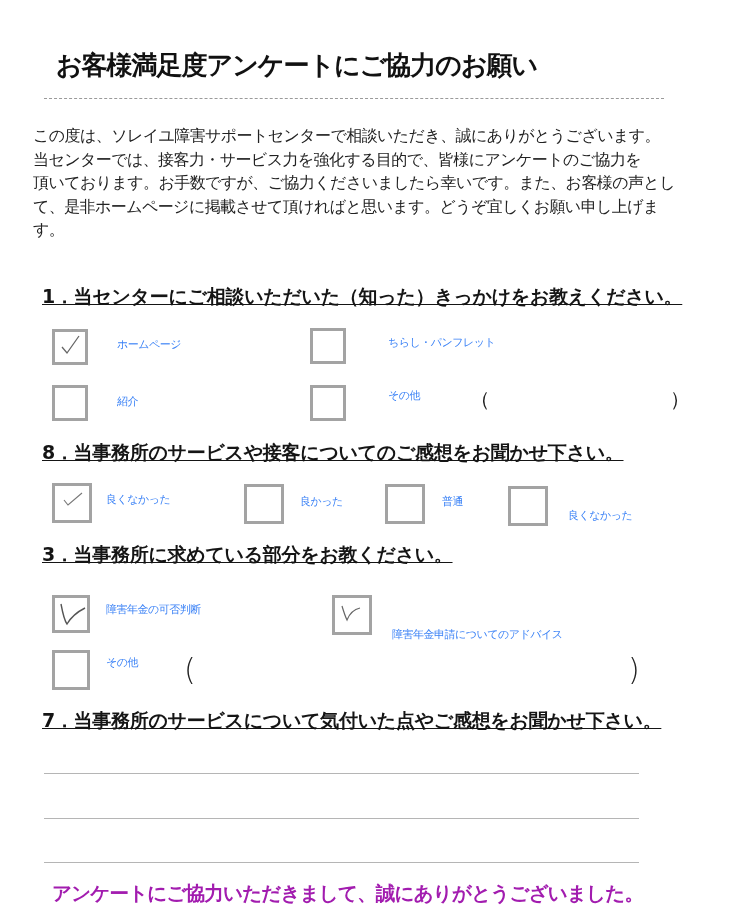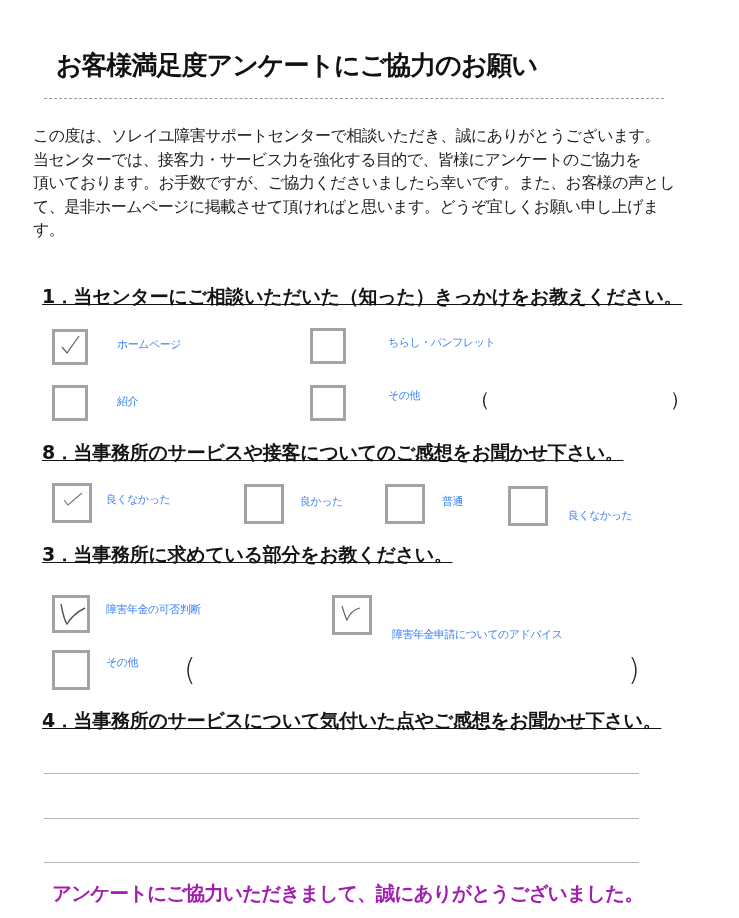--- a/index.html
+++ b/index.html
@@ -107,19 +107,19 @@
     </svg>
 </div>
 <div class="abs lbl" style="left:392px; top:606px;margin-top:21px;">障害年金申請についてのアドバイス</div>
 
 <div class="abs cb" style="left:52px; top:650px; width:38px; height:40px;"></div>
 <div class="abs lbl" style="left:106px; top:655px;">その他</div>
 <div class="abs paren-big" style="left:184px; top:652px;">(</div>
 <div class="abs" style="left:200px; top:655px; width:420px; height:34px;"></div>
 <div class="abs paren-big" style="left:628px; top:652px;">)</div>
 
-<div class="abs q" style="top:708px;">4．当事務所のサービスについて気付いた点やご感想をお聞かせ下さい。</div>
+<div class="abs q" style="top:708px;">7．当事務所のサービスについて気付いた点やご感想をお聞かせ下さい。</div>
 
 <div class="abs line" style="top:773px;"></div>
 <div class="abs line" style="top:818px;"></div>
 <div class="abs line" style="top:862px;"></div>
 
 <div class="abs footer">アンケートにご協力いただきまして、誠にありがとうございました。</div>
 
 </body></html>

